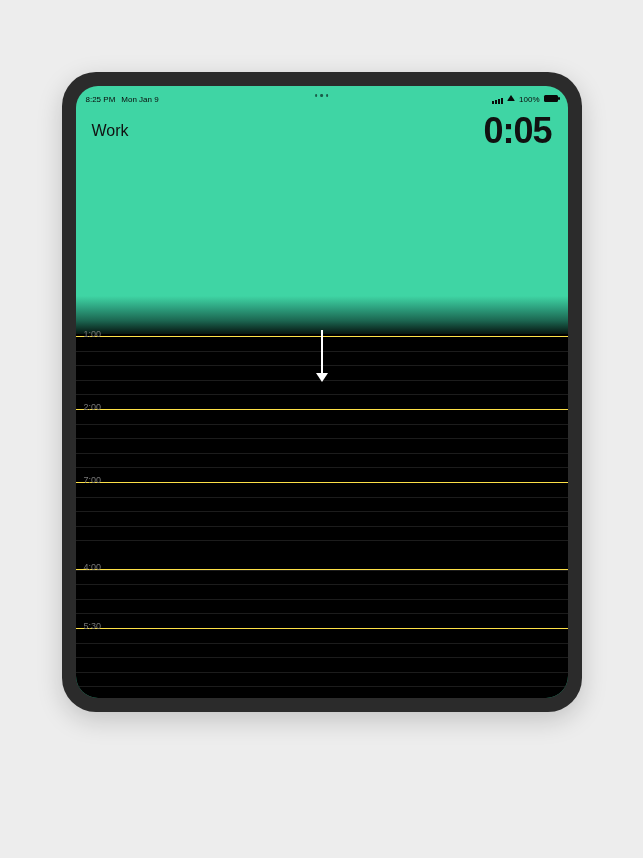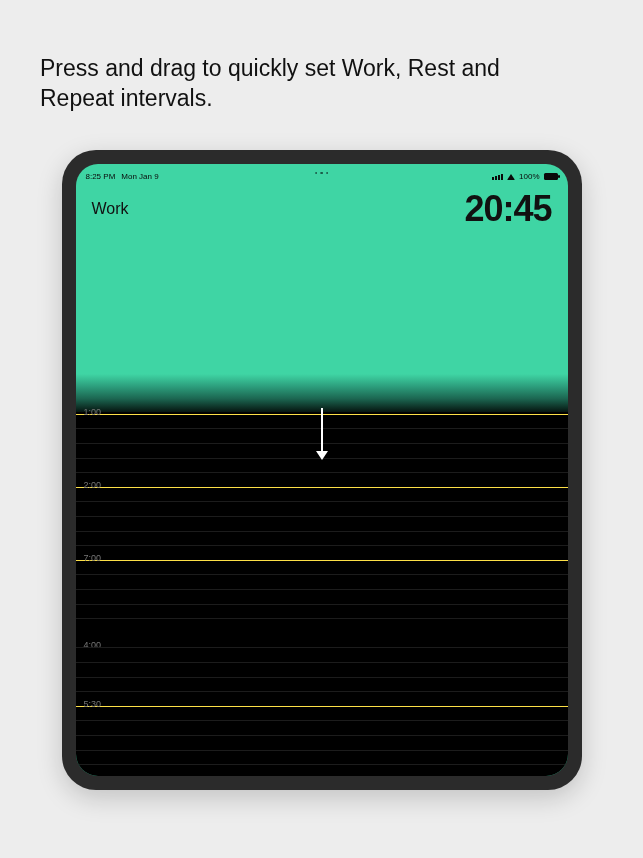--- a/index.html
+++ b/index.html
@@ -63,21 +63,21 @@
       color: #0a0a0a;
       padding: 0 10px;
     }
     .status-left { display:flex; gap:6px; align-items:flex-start;}
     .status-center {
       position:absolute; left:50%; top:2px; transform:translateX(-50%);
       display:flex; gap:3px;
     }
     .dot { width:2.6px; height:2.6px; border-radius:50%; background:#1a5c49; }
     .status-right {
-      margin-left:auto; display:flex; gap:4px; align-items:center;
+      margin-left:auto; display:flex; gap:4px; 
     }
     .sig-bars { display:flex; gap:1px; align-items:flex-end;}
     .sig-bars span { width:2px; background:#0a0a0a; display:block;}
     .sig-bars span:nth-child(1){height:3px;}
     .sig-bars span:nth-child(2){height:4px;}
     .sig-bars span:nth-child(3){height:5px;}
     .sig-bars span:nth-child(4){height:6px;}
     .wifi {
       width:0;height:0;
       border-left:4px solid transparent;
@@ -148,21 +148,20 @@
       border-left:6px solid transparent;
       border-right:6px solid transparent;
       border-top:9px solid #fff;
       margin-top:-1px;
     }
   </style>
 </head>
 <body>
 
 <div class="page">
-  <p class="subhead">Press and drag to quickly set Work, Rest and Repeat intervals.</p>
 
   <div class="device-wrap">
     <div class="device">
       <div class="screen">
 
         <div class="statusbar">
           <div class="status-left">
             <span>8:25 PM</span>
             <span>Mon Jan 9</span>
           </div>
@@ -179,21 +178,21 @@
                 <span></span>
               </span>
             <span class="wifi"></span>
             <span>100%</span>
             <span class="batt"></span>
           </div>
         </div>
 
         <div class="hdr">
           <div class="hdr-label">Work</div>
-          <div class="hdr-time">20:45</div>
+          <div class="hdr-time">0:05</div>
         </div>
 
         <div class="track">
           <div class="fade"></div>
           <div class="ticks" id="ticks">
               <div class="tick major" style="top: 2px;">
                 <span class="lbl">1:00</span>
               </div>
               <div class="tick" style="top: 16.6px;"></div>
               <div class="tick" style="top: 31.2px;"></div>

